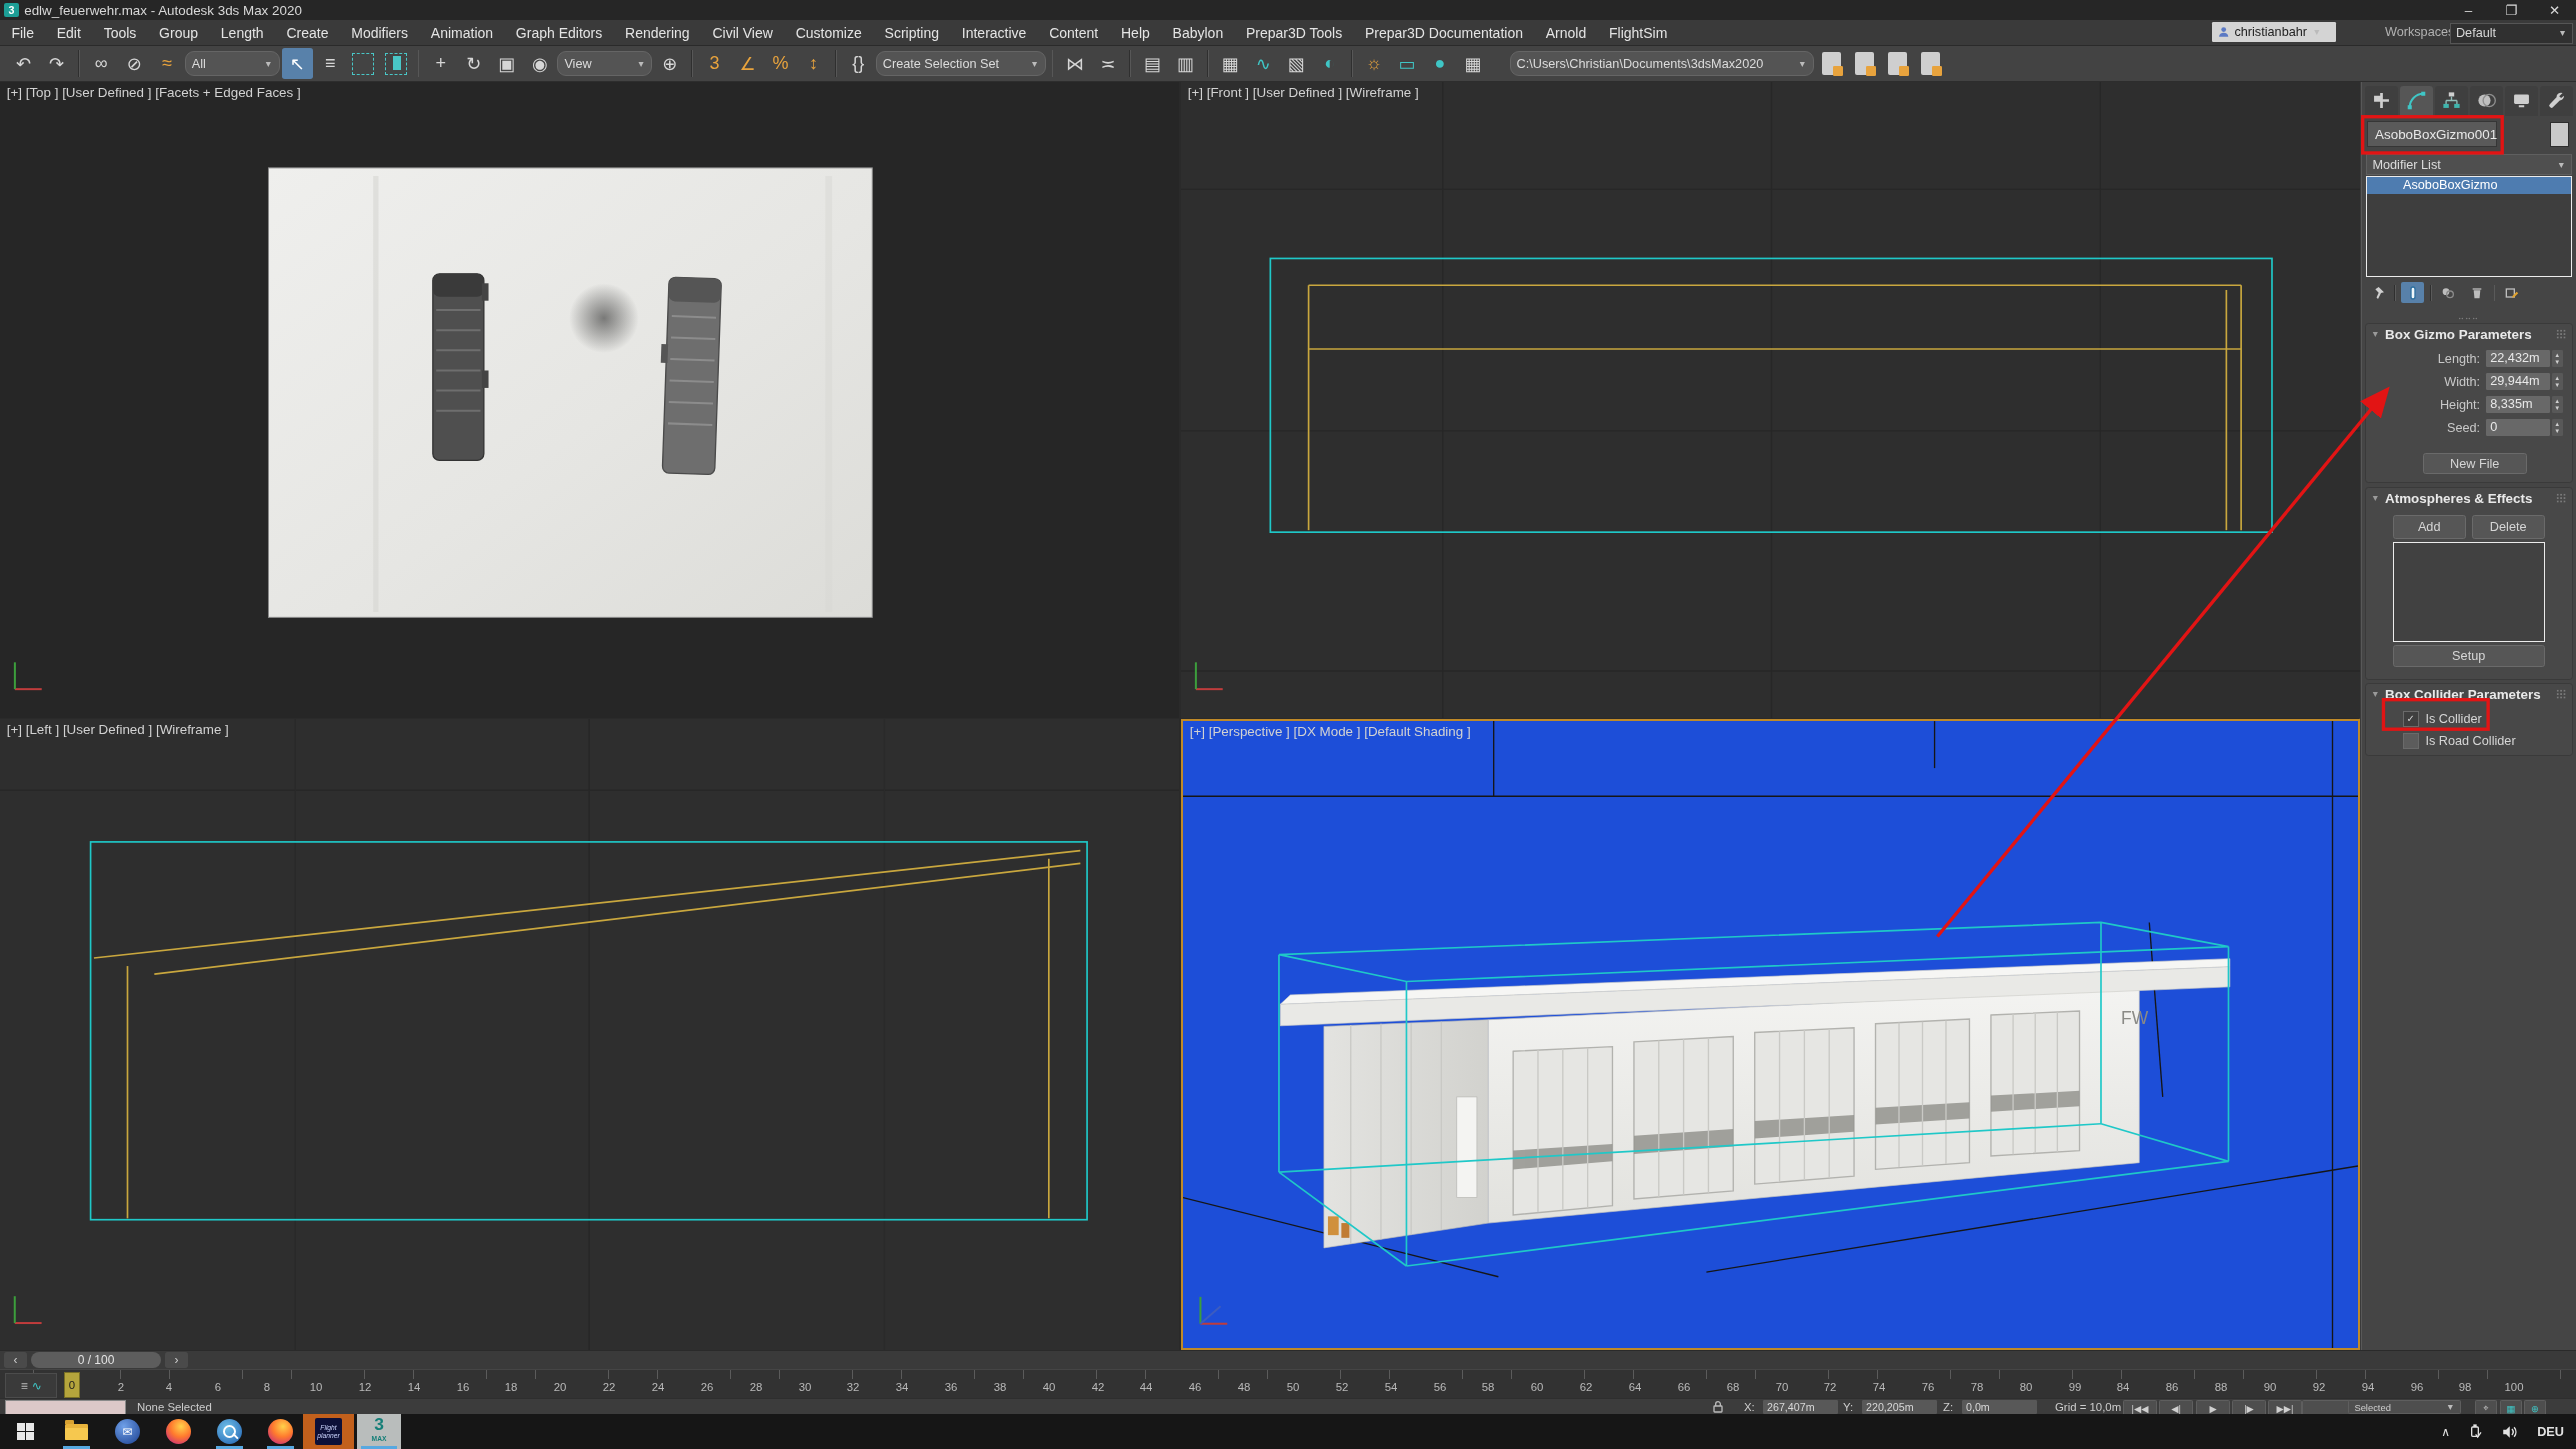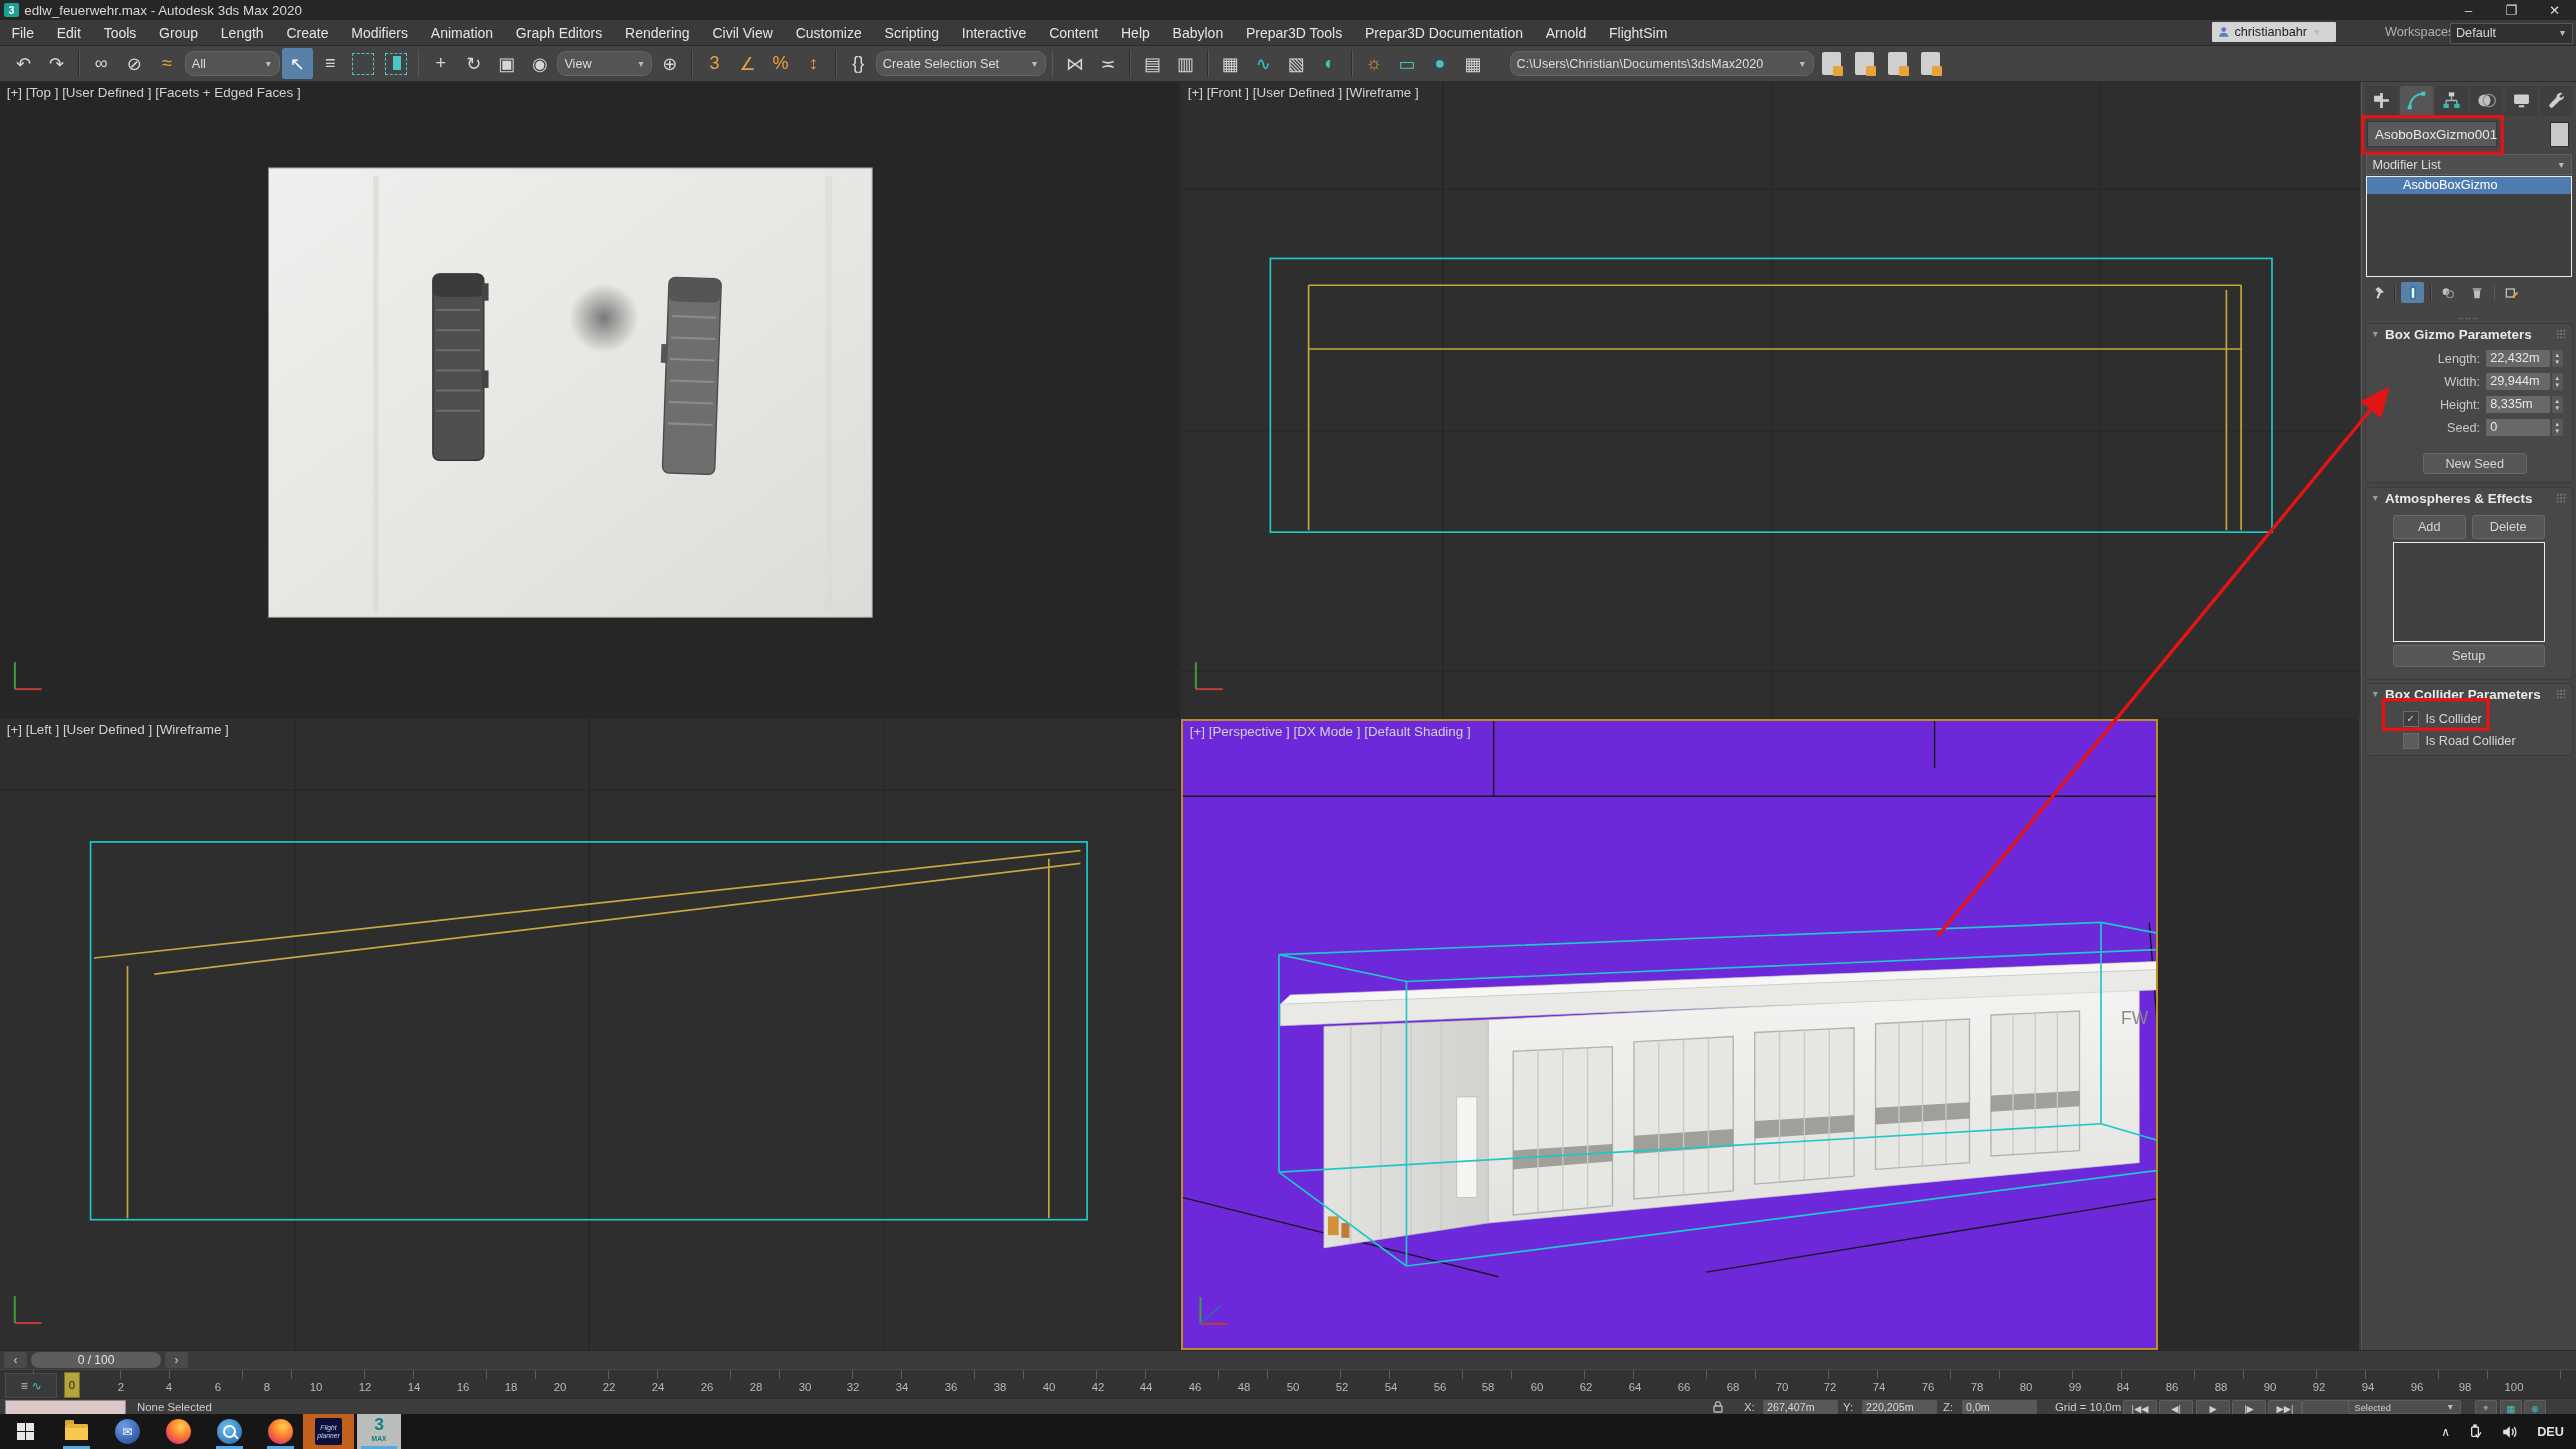--- a/index.html
+++ b/index.html
@@ -28,21 +28,21 @@
   .dash-ic.fill::after{content:"";position:absolute;left:6.7px;top:2px;width:8px;height:14.8px;background:#49c7c7;}
   .tb-doc{width:27px;height:27px;position:relative;flex:none;margin:0 2px;}
   .tb-doc::before{content:"";position:absolute;inset:2px 4px;background:#cfcfcf;border-radius:2px;}
   .tb-doc::after{content:"";position:absolute;right:1.3px;bottom:1.3px;width:10.7px;height:9.4px;background:#e8a33d;border-radius:1.3px;}
   
   .vps{position:absolute;left:0;top:82px;width:2359px;height:1268px;background:#2a2a2a;}
   .vp{position:absolute;overflow:hidden;}
   #vp-top{left:0;top:0;width:1179px;height:636px;background:#262626;}
   #vp-front{left:1181px;top:0;width:1179px;height:636px;background:#2e2e2e;}
   #vp-left{left:0;top:637px;width:1179px;height:631px;background:#2e2e2e;}
-  #vp-persp{left:1181px;top:637px;width:977px;height:631px;background:#6d28d9;border:2px solid #c08a28;box-sizing:border-box;}
+  #vp-persp{left:1181px;top:637px;width:1179px;height:631px;background:#1d4ed8;border:2px solid #c08a28;box-sizing:border-box;}
   .vp-label{position:absolute;left:6.7px;top:2.7px;font-size:13.4px;color:#d2d2d2;z-index:5;}
   .vp svg.scene{position:absolute;left:0;top:0;}
   
   .cpanel{position:absolute;left:2361px;top:82px;width:215px;height:1268px;background:#454545;border-left:1.3px solid #585858;box-sizing:border-box;}
   .cp-tabs{position:absolute;left:2.7px;top:4px;right:2.7px;height:29.5px;display:flex;gap:1.3px;}
   .cp-tab{flex:1;display:flex;align-items:center;justify-content:center;background:#3f3f3f;border-radius:3.4px 3.4px 0 0;}
   .cp-tab.active{background:#565656;}
   .name-field{position:absolute;left:5.4px;top:39px;width:130px;height:25.5px;background:#5a5a5a;border:0.7px solid #363636;color:#e8e8e8;font-size:13.4px;line-height:25.5px;padding-left:6.7px;box-sizing:border-box;}
   .color-swatch{position:absolute;right:6.7px;top:40px;width:17.4px;height:23px;background:#c9c9c9;border:0.7px solid #2e2e2e;}
   .mod-list-dd{position:absolute;left:4px;right:4px;top:72px;height:19px;background:#4f4f4f;border:0.7px solid #5f5f5f;display:flex;align-items:center;justify-content:space-between;padding:0 5.4px;font-size:12.7px;color:#dcdcdc;}
@@ -537,21 +537,21 @@
           </span>
       </div>
       <div class="prm-row">
         <span class="prm-label">Seed:</span>
         <span class="prm-field">0</span>
         <span class="spinner">
             <span>▲</span>
             <span>▼</span>
           </span>
       </div>
-      <div class="btn" style="position:absolute;left:57px;top:129px;width:102px;height:19px;">New Seed</div>
+      <div class="btn" style="position:absolute;left:57px;top:129px;width:102px;height:19px;">New File</div>
     </div>
 
     <div class="rollout" style="top:405px;height:191px;">
       <div class="ro-head">
         <span class="ro-arrow">▼</span>
         <span class="ro-title">Atmospheres &amp; Effects</span>
         <span class="ro-grip"></span>
       </div>
       <div class="btn" style="position:absolute;left:27px;top:27px;width:71px;height:21.5px;">Add</div>
       <div class="btn" style="position:absolute;left:106px;top:27px;width:71px;height:21.5px;">Delete</div>

